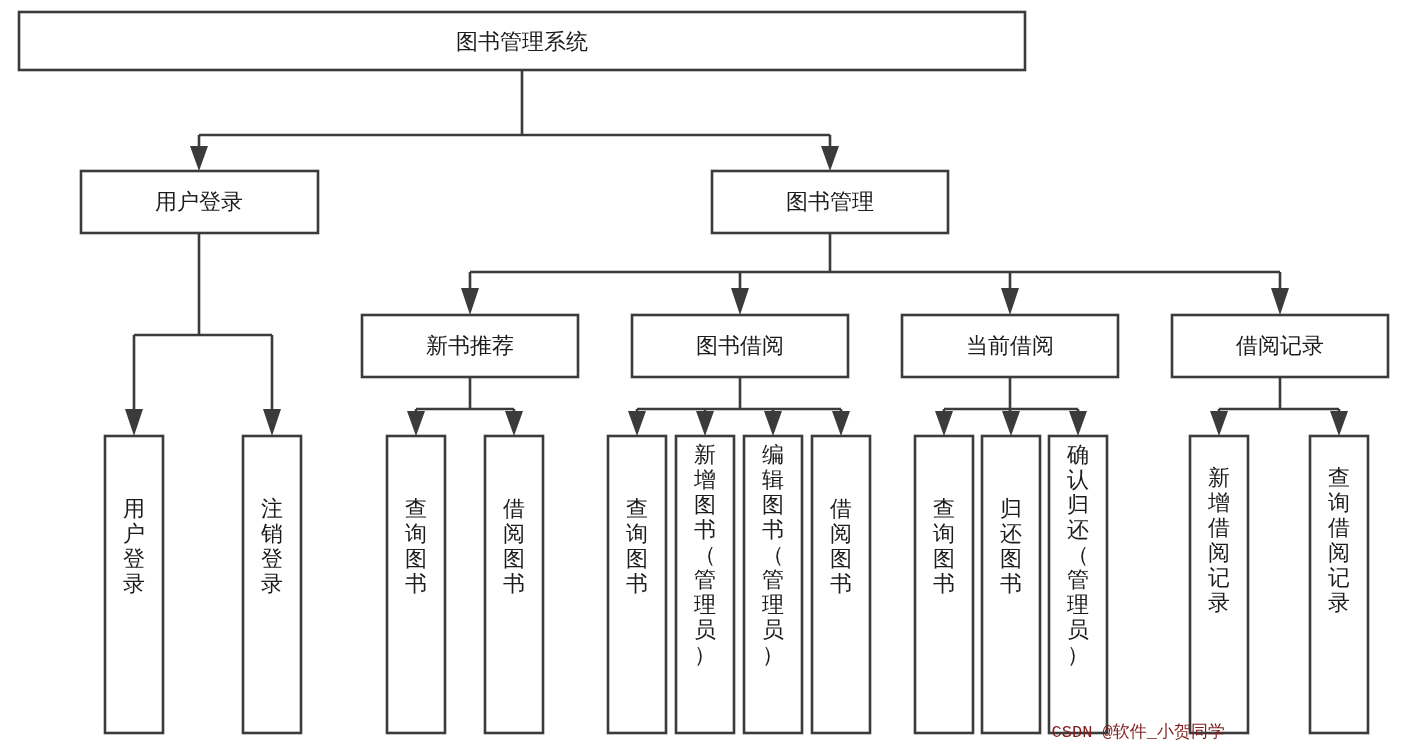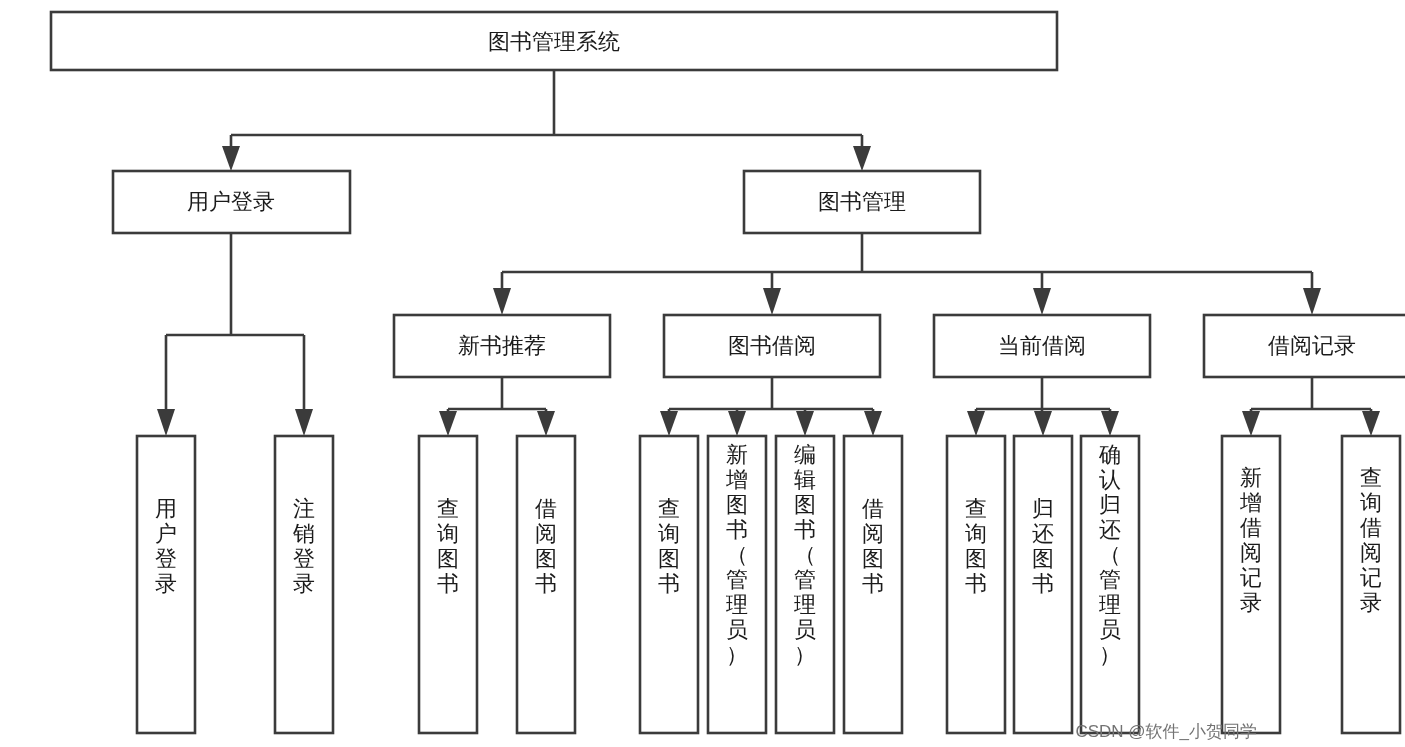--- a/index.html
+++ b/index.html
@@ -13,21 +13,20 @@
     font-family: "Liberation Sans", sans-serif;
     overflow: hidden;
     position: relative;
   }
   #diagram-root {
     position: absolute;
     left: 0;
     top: 0;
     width: 1235px;
     height: 747px;
-    margin-left: 32px;
   }
   svg.flow {
     display: block;
     width: 1405px;
     height: 747px;
   }
   .node-rect {
     fill: #ffffff;
     stroke: #3b3b3b;
     stroke-width: 2.6;
@@ -52,22 +51,22 @@
     stroke-linecap: butt;
   }
   .arrow-head {
     fill: #3b3b3b;
     stroke: none;
   }
   .watermark {
     position: absolute;
     right: 10px;
     bottom: 4px;
-    color: #737373;
-    font-family: Liberation Sans, sans-serif;
+    color: #7f1d1d;
+    font-family: Liberation Mono, monospace;
     font-size: 17px;
     white-space: nowrap;
     user-select: none;
   }
 </style>
 </head>
 <body>
 
 <div id="diagram-root">
   <svg class="flow" viewBox="0 0 1405 747" xmlns="http://www.w3.org/2000/svg">

